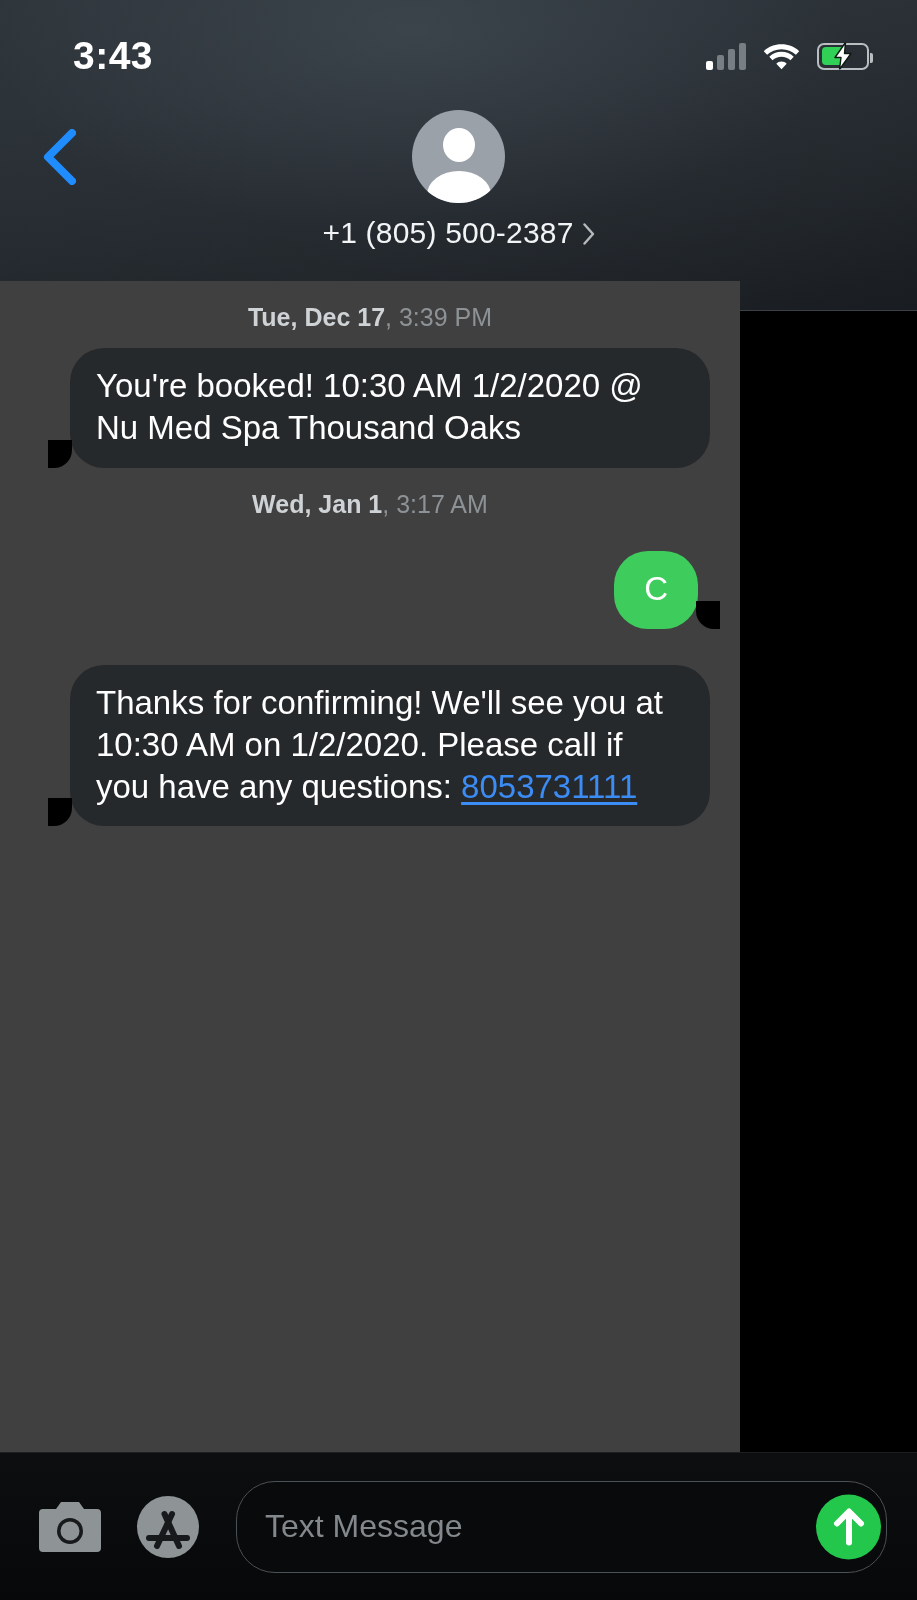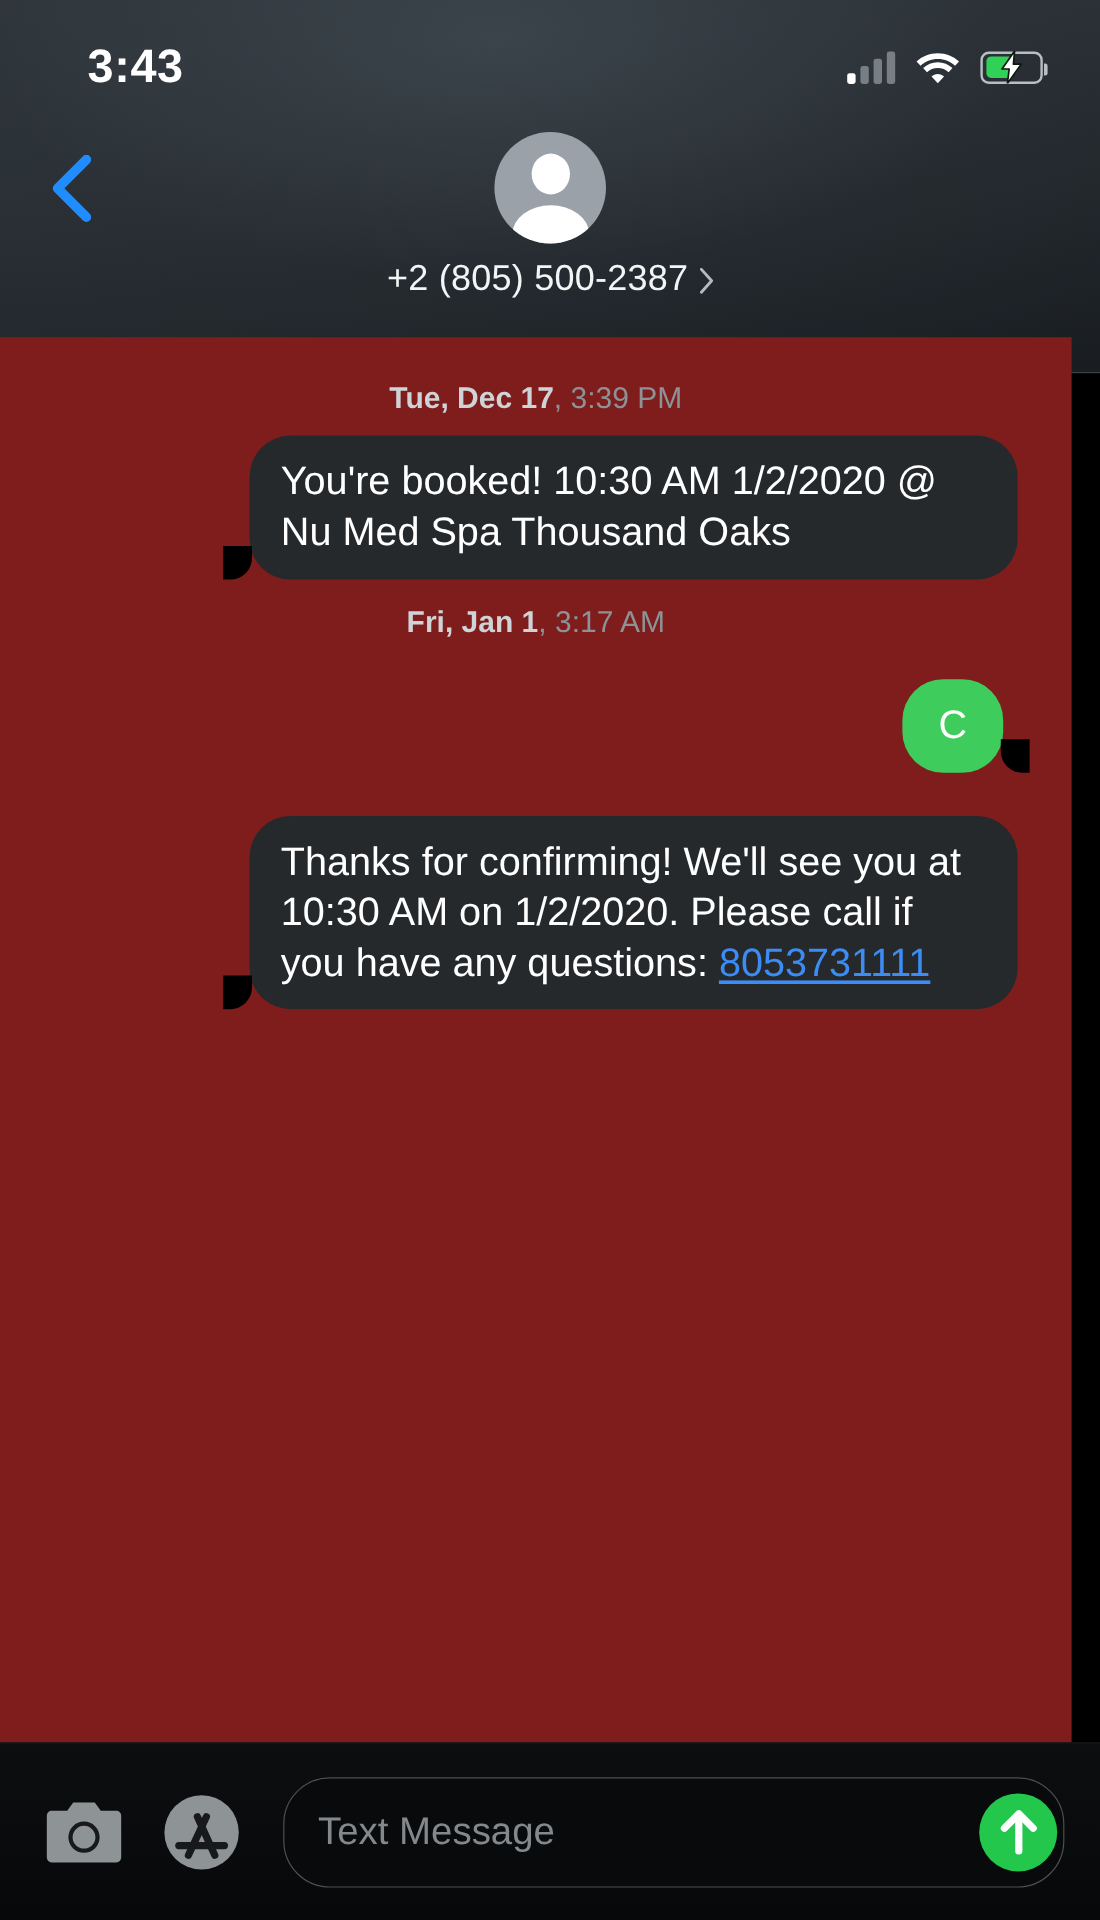--- a/index.html
+++ b/index.html
@@ -177,24 +177,24 @@
   }
   .contact-chevron {
     width: 12px; height: 22px;
     margin-top: 2px;
   }
 
   
   .convo {
     position: absolute;
     top: 281px; left: 0;
-    width: 893px;
+    width: 740px;
     height: 1171px;
-    background: #7f1d1d;
-    padding: 15px;
+    background: #404040;
+    padding: 0;
     overflow: hidden;
   }
 
   .daystamp {
     text-align: center;
     font-size: 25px;
     margin: 22px 0 16px 0;
     color: #8d9296;
   }
   .daystamp .d {
@@ -375,40 +375,40 @@
         <path d="M30 4 6 28l24 24" fill="none" stroke="#1f8cff" stroke-width="8" stroke-linecap="round" stroke-linejoin="round"></path>
       </svg>
     </div>
 
     <div class="contact-block">
       <div class="avatar">
         <div class="head"></div>
         <div class="body"></div>
       </div>
       <div class="contact-row">
-        <span class="contact-name">+2 (805) 500-2387</span>
+        <span class="contact-name">+1 (805) 500-2387</span>
         <svg class="contact-chevron" viewBox="0 0 12 22">
           <path d="M1.5 1.5 10 11l-8.5 9.5" fill="none" stroke="#b6babd" stroke-width="2.4" stroke-linecap="round" stroke-linejoin="round"></path>
         </svg>
       </div>
     </div>
   </div>
 
   <div class="convo">
 
     <div class="daystamp">
       <span class="d">Tue, Dec 17</span><span>, 3:39 PM</span>
     </div>
 
     <div class="row in">
       <div class="bubble in">You're booked! 10:30 AM 1/2/2020 @ Nu Med Spa Thousand Oaks</div>
     </div>
 
     <div class="daystamp">
-      <span class="d">Fri, Jan 1</span><span>, 3:17 AM</span>
+      <span class="d">Wed, Jan 1</span><span>, 3:17 AM</span>
     </div>
 
 
     <div class="row out" style="margin-top:32px;">
       <div class="bubble out">C</div>
     </div>
 
     <div class="row in" style="margin-top:36px;">
       <div class="bubble in"><span>Thanks for confirming! We'll see you at 10:30 AM on 1/2/2020. Please call if you have any questions: </span><span class="phone-link">8053731111</span></div>
     </div>

